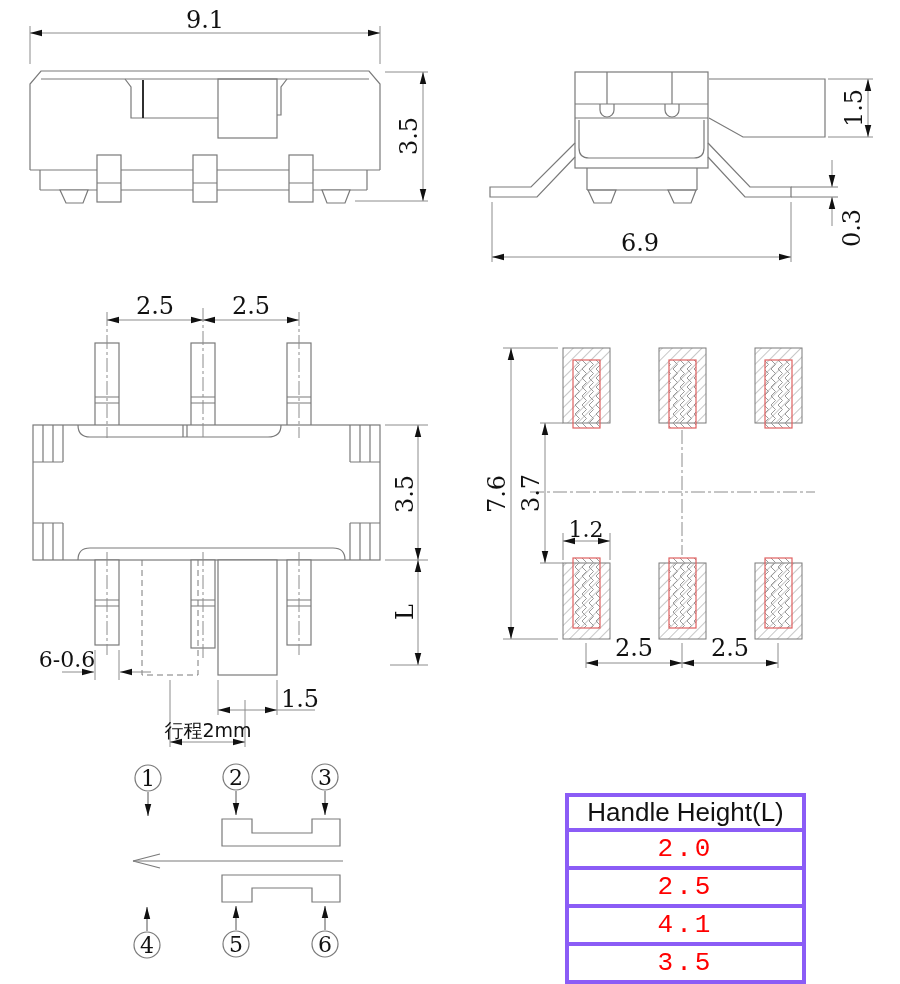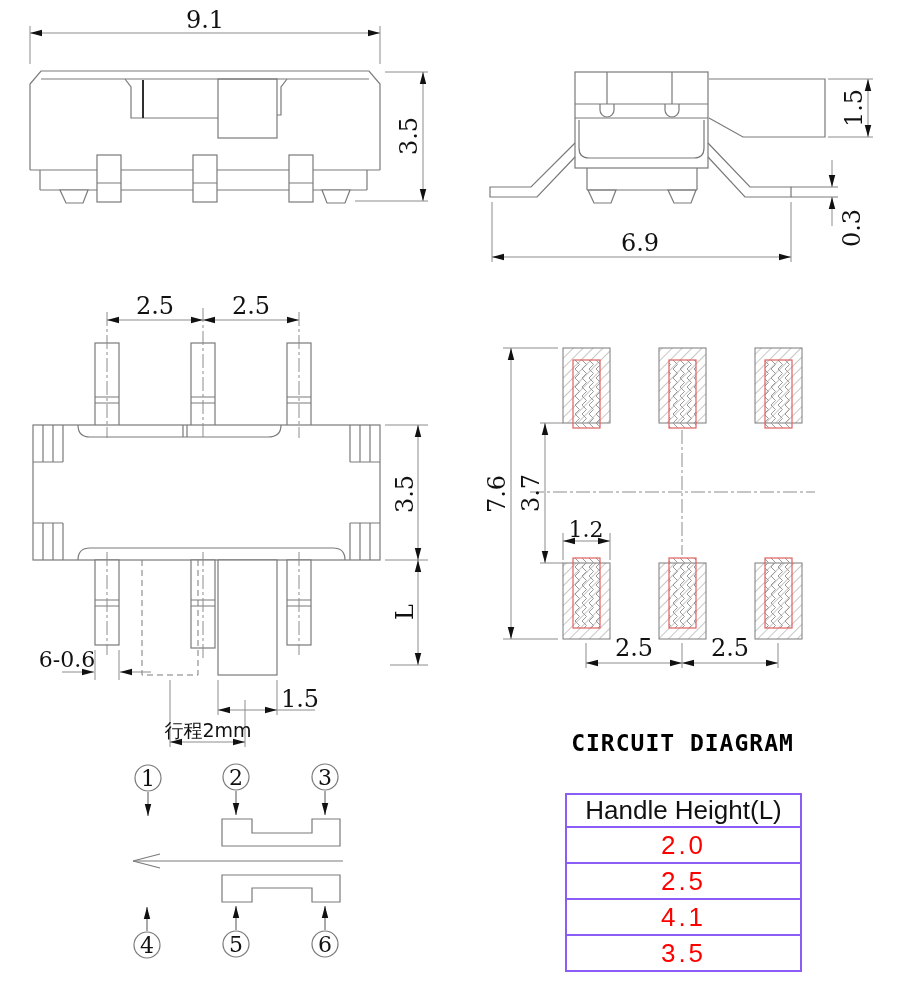--- a/index.html
+++ b/index.html
@@ -7,24 +7,24 @@
           font-family:"DejaVu Serif",serif;}
   #drawing{position:absolute;left:0;top:0;}
   .dimtxt{font-family:"DejaVu Serif",serif;font-size:24px;fill:#111;}
   .dimtxt-s{font-family:"DejaVu Serif",serif;font-size:22px;fill:#111;}
   .cjk{font-family:"DejaVu Sans",sans-serif;font-size:19px;fill:#111;}
   .termtxt{font-family:"DejaVu Serif",serif;font-size:22px;fill:#111;}
   #circuit-title{position:absolute;left:560px;top:730px;width:245px;text-align:center;
           font-family:"DejaVu Sans Mono",monospace;font-weight:bold;font-size:23px;
           letter-spacing:1px;color:#000;white-space:nowrap;}
   #spec-table{position:absolute;left:565px;top:793px;border-collapse:collapse;}
-  #spec-table td{border:2px solid #8b5cf6;width:233px;text-align:center;padding:0;}
+  #spec-table td{border:4px solid #8b5cf6;width:233px;text-align:center;padding:0;}
   #spec-table td.hdr{height:31px;font-family:"Liberation Sans","DejaVu Sans",sans-serif;
           font-size:26px;color:#111;border-bottom-width:2px;}
-  #spec-table td.val{height:34px;font-family:Liberation Sans, sans-serif;font-size:26px;
+  #spec-table td.val{height:34px;font-family:Liberation Mono, monospace;font-size:26px;
           color:#ff0000;letter-spacing:3px;margin-top:8px;}
 </style>
 </head>
 <body>
 
 <div id="canvas">
 
 <svg id="drawing" width="900" height="984" viewBox="0 0 900 984">
   <defs>
     <pattern id="hatch" width="7" height="7" patternUnits="userSpaceOnUse" patternTransform="rotate(45)">
@@ -218,21 +218,20 @@
     </g>
   </g>
   <text class="termtxt" x="148" y="786" text-anchor="middle">1</text>
   <text class="termtxt" x="236" y="785" text-anchor="middle">2</text>
   <text class="termtxt" x="325" y="785" text-anchor="middle">3</text>
   <text class="termtxt" x="147" y="953" text-anchor="middle">4</text>
   <text class="termtxt" x="236" y="952" text-anchor="middle">5</text>
   <text class="termtxt" x="325" y="952" text-anchor="middle">6</text>
 </svg>
 
-<div id="circuit-title">CIRCUIT DIAGRAM</div>
 
 <table id="spec-table">
   <tbody>
     <tr>
           <td class="hdr">Handle Height(L)</td>
         </tr>
     <tr>
           <td class="val">2.0</td>
         </tr>
     <tr>

